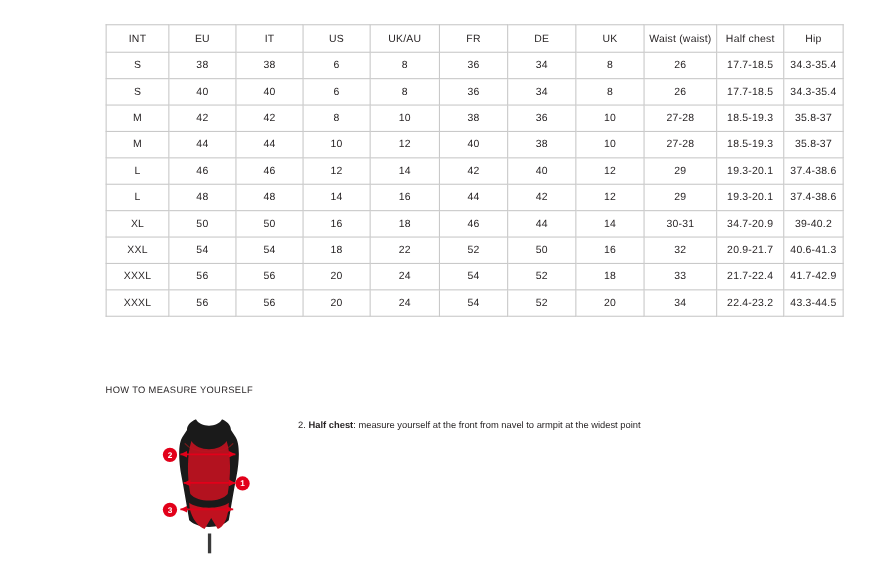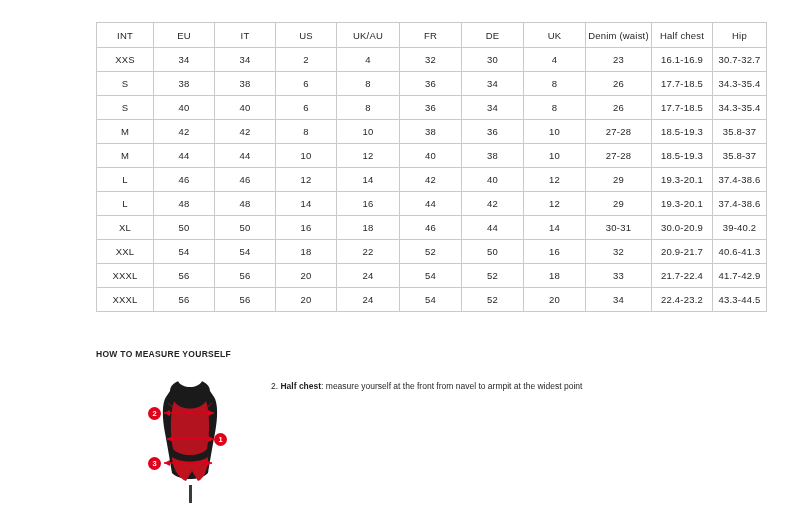--- a/index.html
+++ b/index.html
@@ -63,21 +63,21 @@
 
   
   .measure-section {
     position: absolute;
     left: 64px;
     top: 349px;
     width: 680px;
   }
   .measure-title {
     font-size: 8.5px;
-    font-weight: bold;
+    font-weight: normal;
     letter-spacing: 0.3px;
     color: #231f20;
     margin: 0 0 10px 0;
   }
   .measure-body {
     position: relative;
   }
   .figure-box {
     position: absolute;
     left: 26px;
@@ -134,39 +134,26 @@
       <thead>
         <tr>
           <th>INT</th>
           <th>EU</th>
           <th>IT</th>
           <th>US</th>
           <th>UK/AU</th>
           <th>FR</th>
           <th>DE</th>
           <th>UK</th>
-          <th>Denim (waist)</th>
+          <th>Waist (waist)</th>
           <th>Half chest</th>
           <th>Hip</th>
         </tr>
       </thead>
       <tbody>
-        <tr>
-          <td>XXS</td>
-          <td>34</td>
-          <td>34</td>
-          <td>2</td>
-          <td>4</td>
-          <td>32</td>
-          <td>30</td>
-          <td>4</td>
-          <td>23</td>
-          <td>16.1-16.9</td>
-          <td>30.7-32.7</td>
-        </tr>
         <tr>
           <td>S</td>
           <td>38</td>
           <td>38</td>
           <td>6</td>
           <td>8</td>
           <td>36</td>
           <td>34</td>
           <td>8</td>
           <td>26</td>
@@ -241,21 +228,21 @@
         <tr>
           <td>XL</td>
           <td>50</td>
           <td>50</td>
           <td>16</td>
           <td>18</td>
           <td>46</td>
           <td>44</td>
           <td>14</td>
           <td>30-31</td>
-          <td>30.0-20.9</td>
+          <td>34.7-20.9</td>
           <td>39-40.2</td>
         </tr>
         <tr>
           <td>XXL</td>
           <td>54</td>
           <td>54</td>
           <td>18</td>
           <td>22</td>
           <td>52</td>
           <td>50</td>

